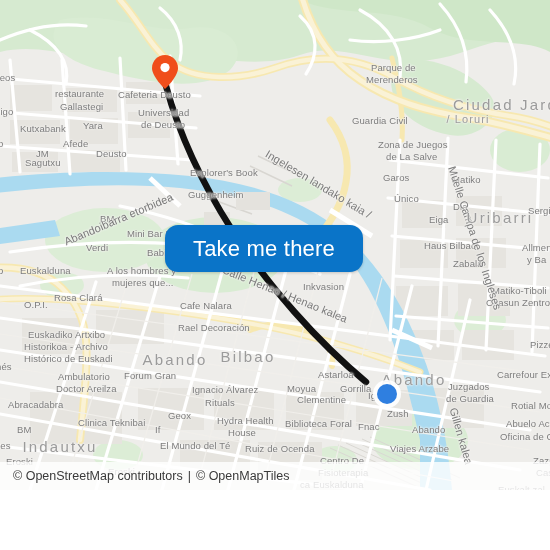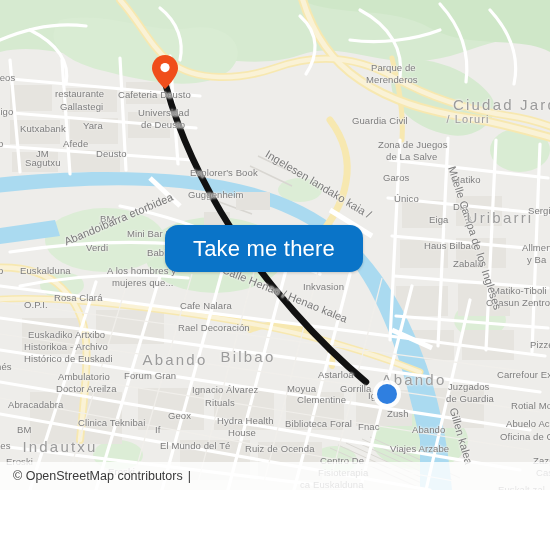--- a/index.html
+++ b/index.html
@@ -397,16 +397,17 @@
     <div class="dot-wrap" style="left:373px; top:380px;">
       <div class="dot-ring"></div>
       <div class="dot-core"></div>
     </div>
 
     <button id="cta">Take me there</button>
 
     <div id="attrib">
       <a href="#">© OpenStreetMap contributors</a>
       <span class="sep">|</span>
+      <a href="#">© OpenMapTiles</a>
     </div>
   </div>
 
 </div>
 
 </body></html>

